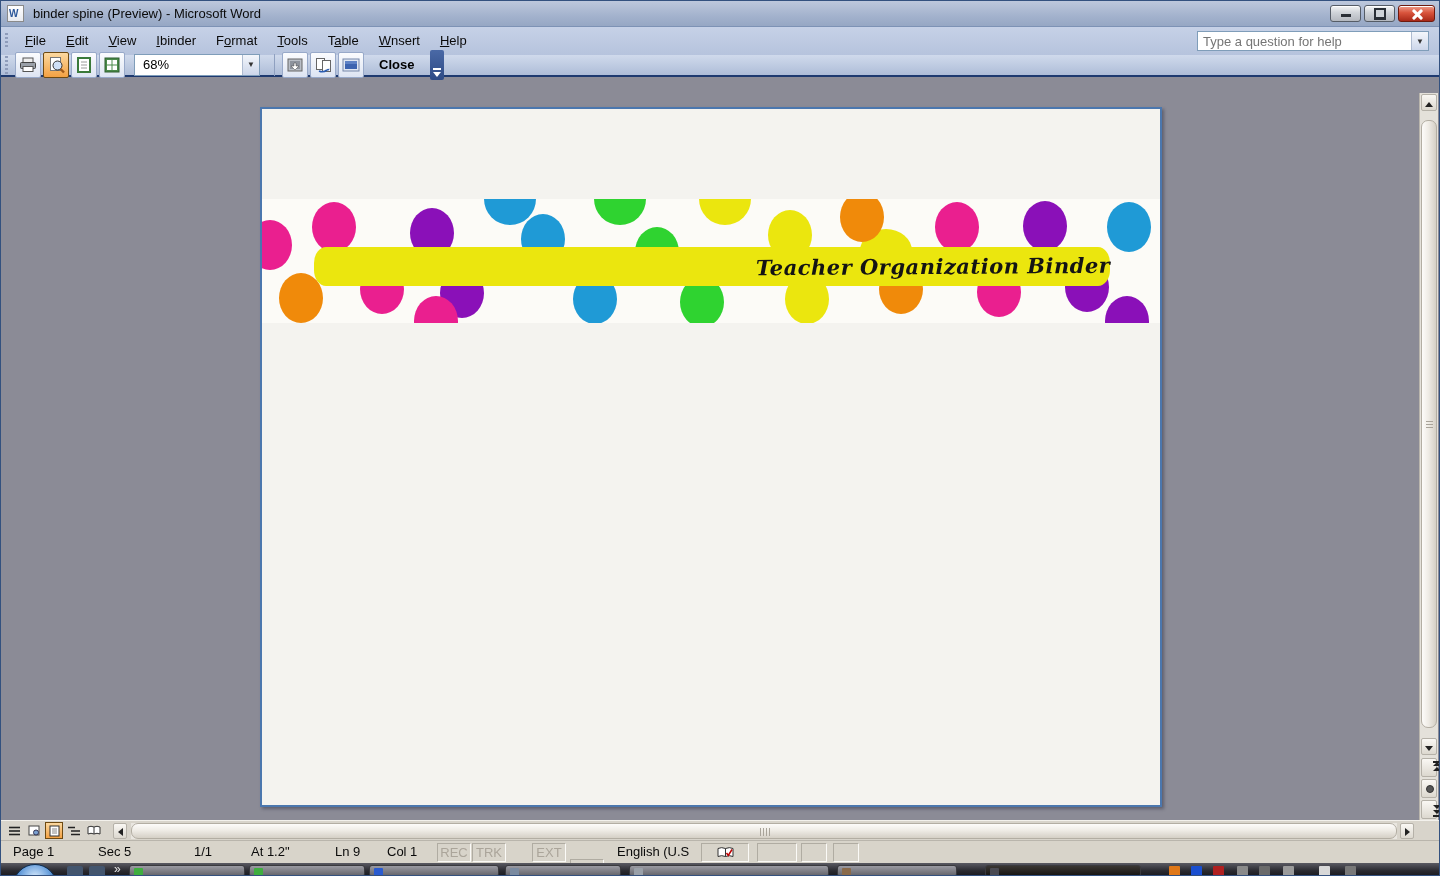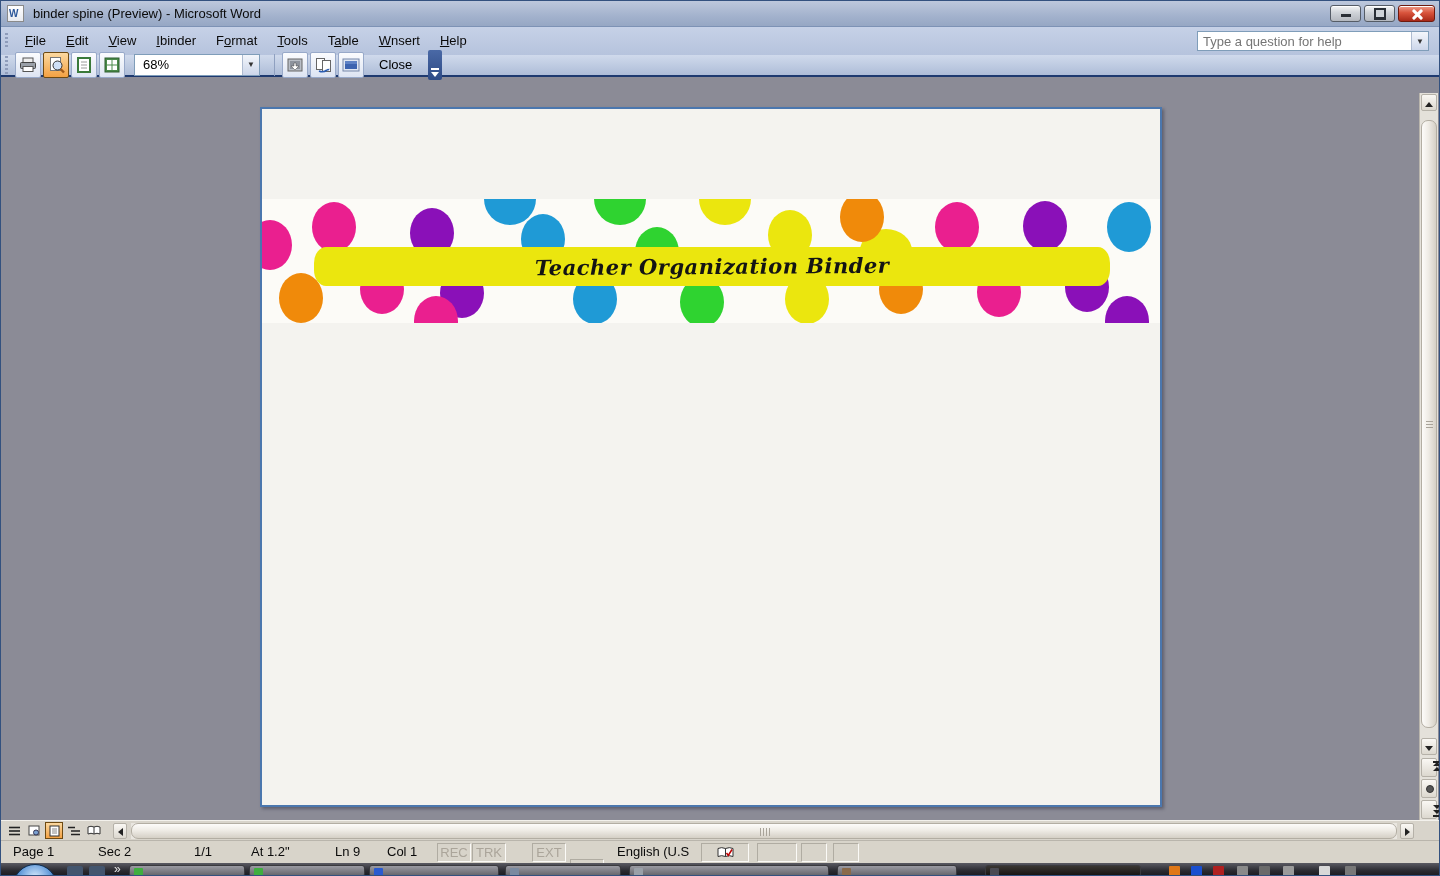--- a/index.html
+++ b/index.html
@@ -47,33 +47,33 @@
              background:linear-gradient(#d0daec,#aebdd8); border-bottom:2px solid #1e3a70; display:flex; align-items:center; }
   .toolbar .grip { position:static; margin:0 6px 0 4px; height:18px; }
   .tbtn { width:26px; height:26px; margin:0 1px; border:1px solid #98a9c9; border-radius:2px;
           background:linear-gradient(#fbfcfe,#dde4f2); display:flex; align-items:center; justify-content:center; }
   .tbtn.active { background:linear-gradient(#fcd9a0,#f3a143); border:1px solid #6e4a12; }
   .tsep { width:1px; height:22px; background:#8fa0c0; margin:0 6px; }
   .zoombox { width:126px; height:22px; margin:0 8px; background:#fff; border:1px solid #7f9db9; display:flex; }
   .zoombox .zval { flex:1; line-height:20px; padding-left:8px; color:#000; }
   .zoombox .dd { width:17px; background:linear-gradient(#f3f6fb,#ccd6ea); border-left:1px solid #aebbd0;
                  font-size:8px; text-align:center; line-height:19px; color:#333; }
-  .closebtn { height:24px; padding:0 11px; margin-left:2px; border:1px solid transparent; line-height:22px; color:#000; }
+  .closebtn { height:24px; padding:0 11px; margin-left:2px; border:1px solid transparent; line-height:22px; color:#000;font-weight:bold; }
   .tb-overflow { width:14px; height:30px; margin-left:4px; background:linear-gradient(#4a69a6,#2d4a85); border-radius:2px; position:relative; }
   .tb-overflow .bar { position:absolute; left:3px; bottom:10px; width:8px; height:2px; background:#fff; }
   .tb-overflow .tri { position:absolute; left:3px; bottom:3px; width:0; height:0;
                       border-left:4px solid transparent; border-right:4px solid transparent; border-top:5px solid #fff; }
 
   
   .workspace { position:absolute; left:0; top:88px; width:100%; height:731px; background:#8b8b96; }
   .page { position:absolute; left:259px; top:18px; width:902px; height:700px;
           background:#f4f3ef; border:2px solid #4b77ae; box-shadow:2px 2px 3px rgba(30,30,50,.4); }
   .band { position:absolute; left:0; top:90px; width:100%; height:124px; background:#fcfbf7; overflow:hidden; }
   .dot { position:absolute; border-radius:50%; }
-  .banner { position:absolute; z-index:5; border-radius:12px/16px; text-align:center; }
+  .banner { position:absolute; z-index:5; border-radius:12px/16px; text-align:right; }
   .banner span { display:inline-block; font-family:"DejaVu Serif", serif; font-style:italic; font-weight:600;
                  font-size:21px; letter-spacing:.5px; color:#141414; line-height:39px; transform:rotate(-.4deg); }
 
   
   .vscroll { position:absolute; right:1px; top:4px; width:19px; height:727px; background:#e4e1da;
              border-left:1px solid #b9b5ac; }
   .sbtn { position:absolute; left:1px; width:16px; background:linear-gradient(#faf8f4,#dcd8cf); border:1px solid #b5b1a8;
           border-radius:2px; text-align:center; color:#222; }
   .vthumb { position:absolute; left:1px; top:27px; width:16px; height:608px; border:1px solid #b3aea3; border-radius:7px;
             background:linear-gradient(90deg,#fdfcfa,#efece6 45%,#d5d0c6); }
@@ -324,21 +324,21 @@
     <div class="htrack">
       <div class="hthumb">
           <span class="hgrip"></span>
         </div>
     </div>
     <div class="harrow" style="left:1399px;"><span class="tri-right"></span></div>
   </div>
 
   <div class="statusbar">
     <span class="sfield" style="left:12px;">Page 1</span>
-    <span class="sfield" style="left:97px;">Sec 2</span>
+    <span class="sfield" style="left:97px;">Sec 5</span>
     <span class="sfield" style="left:193px;">1/1</span>
     <span class="sfield" style="left:250px;">At 1.2"</span>
     <span class="sfield" style="left:334px;">Ln 9</span>
     <span class="sfield" style="left:386px;">Col 1</span>
     <span class="scell toggle" style="left:436px;">REC</span>
     <span class="scell toggle" style="left:471px;">TRK</span>
     <span class="scell toggle" style="left:531px;">EXT</span>
     <span class="scell toggle" style="left:569px;margin-top:16px;">OVR</span>
     <span class="sfield" style="left:616px;">English (U.S</span>
     <span class="scell" style="left:700px;width:48px;">

